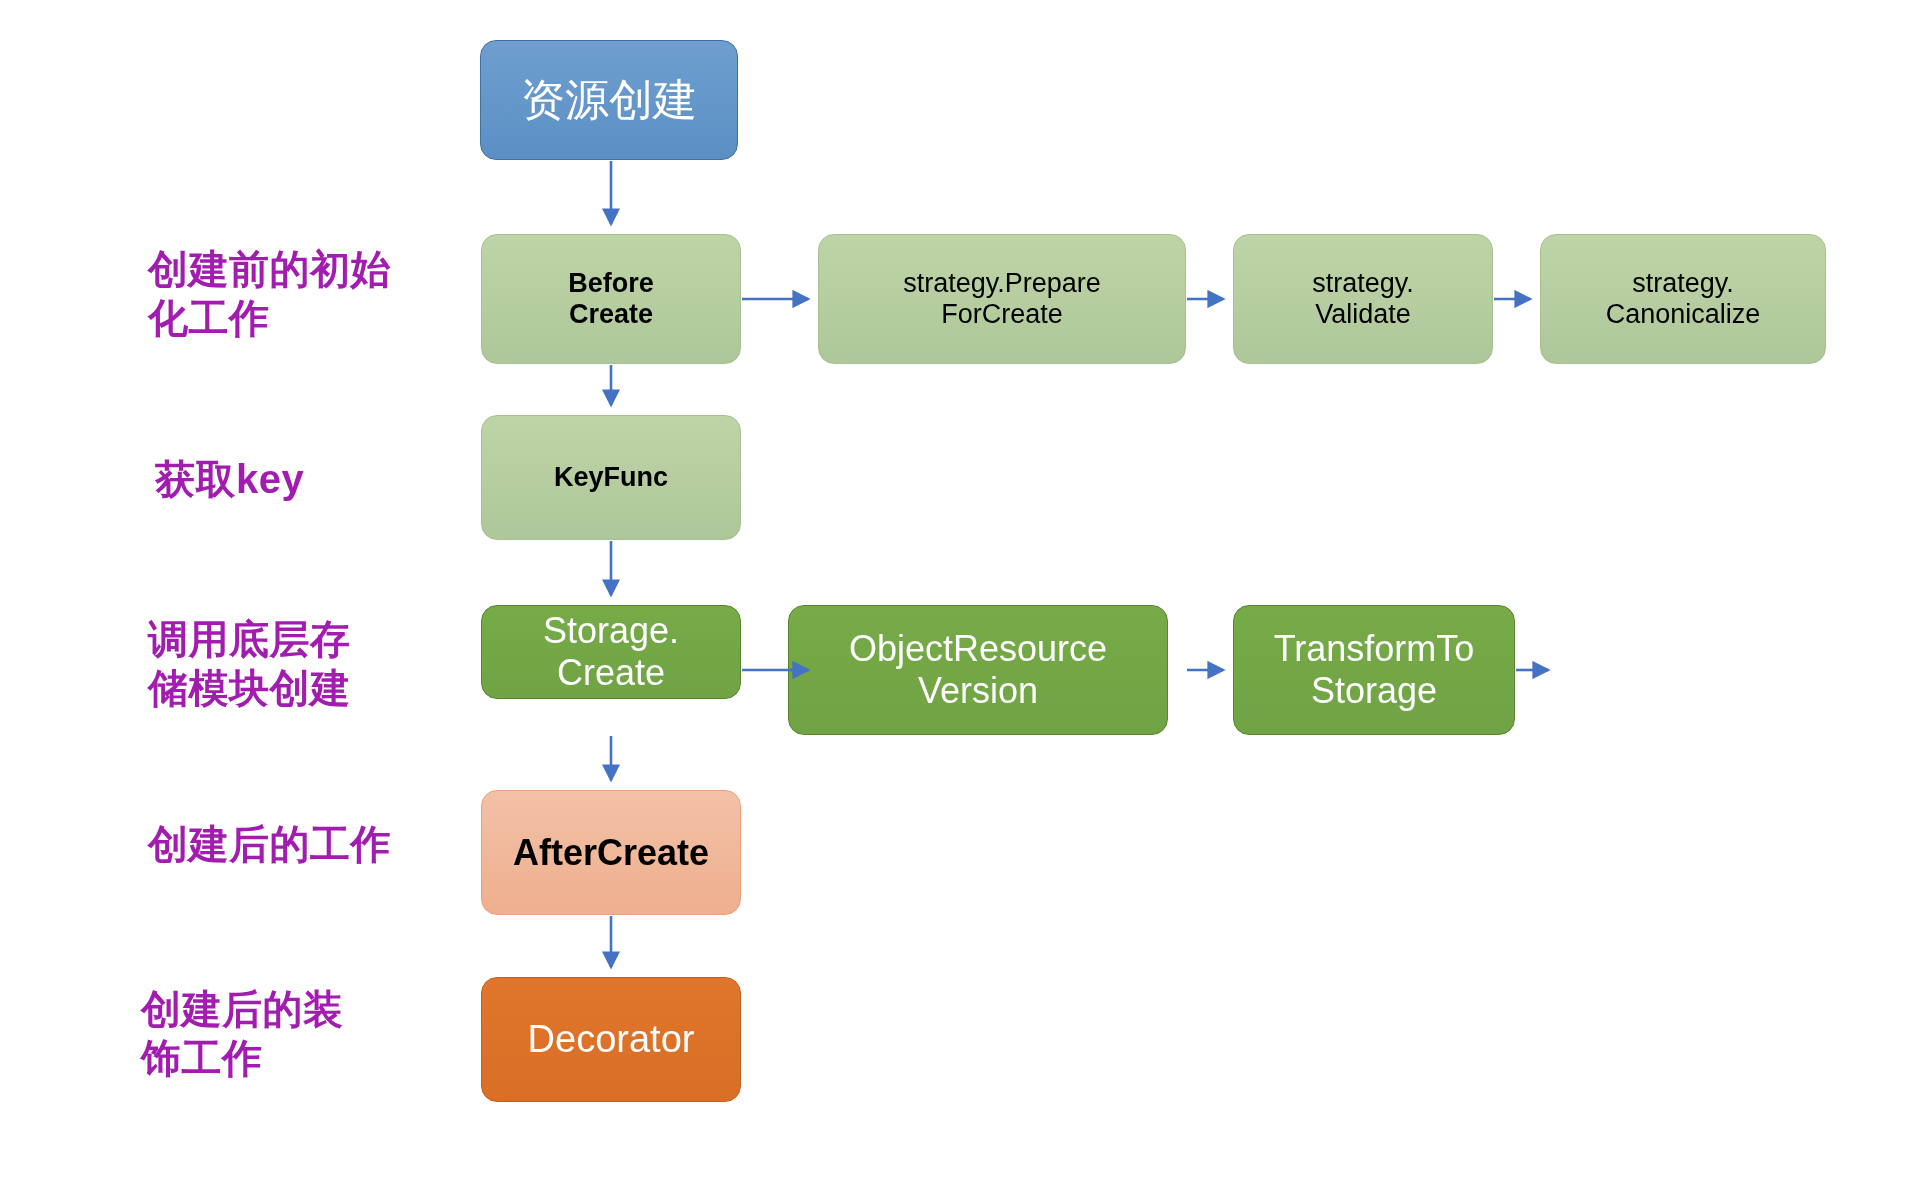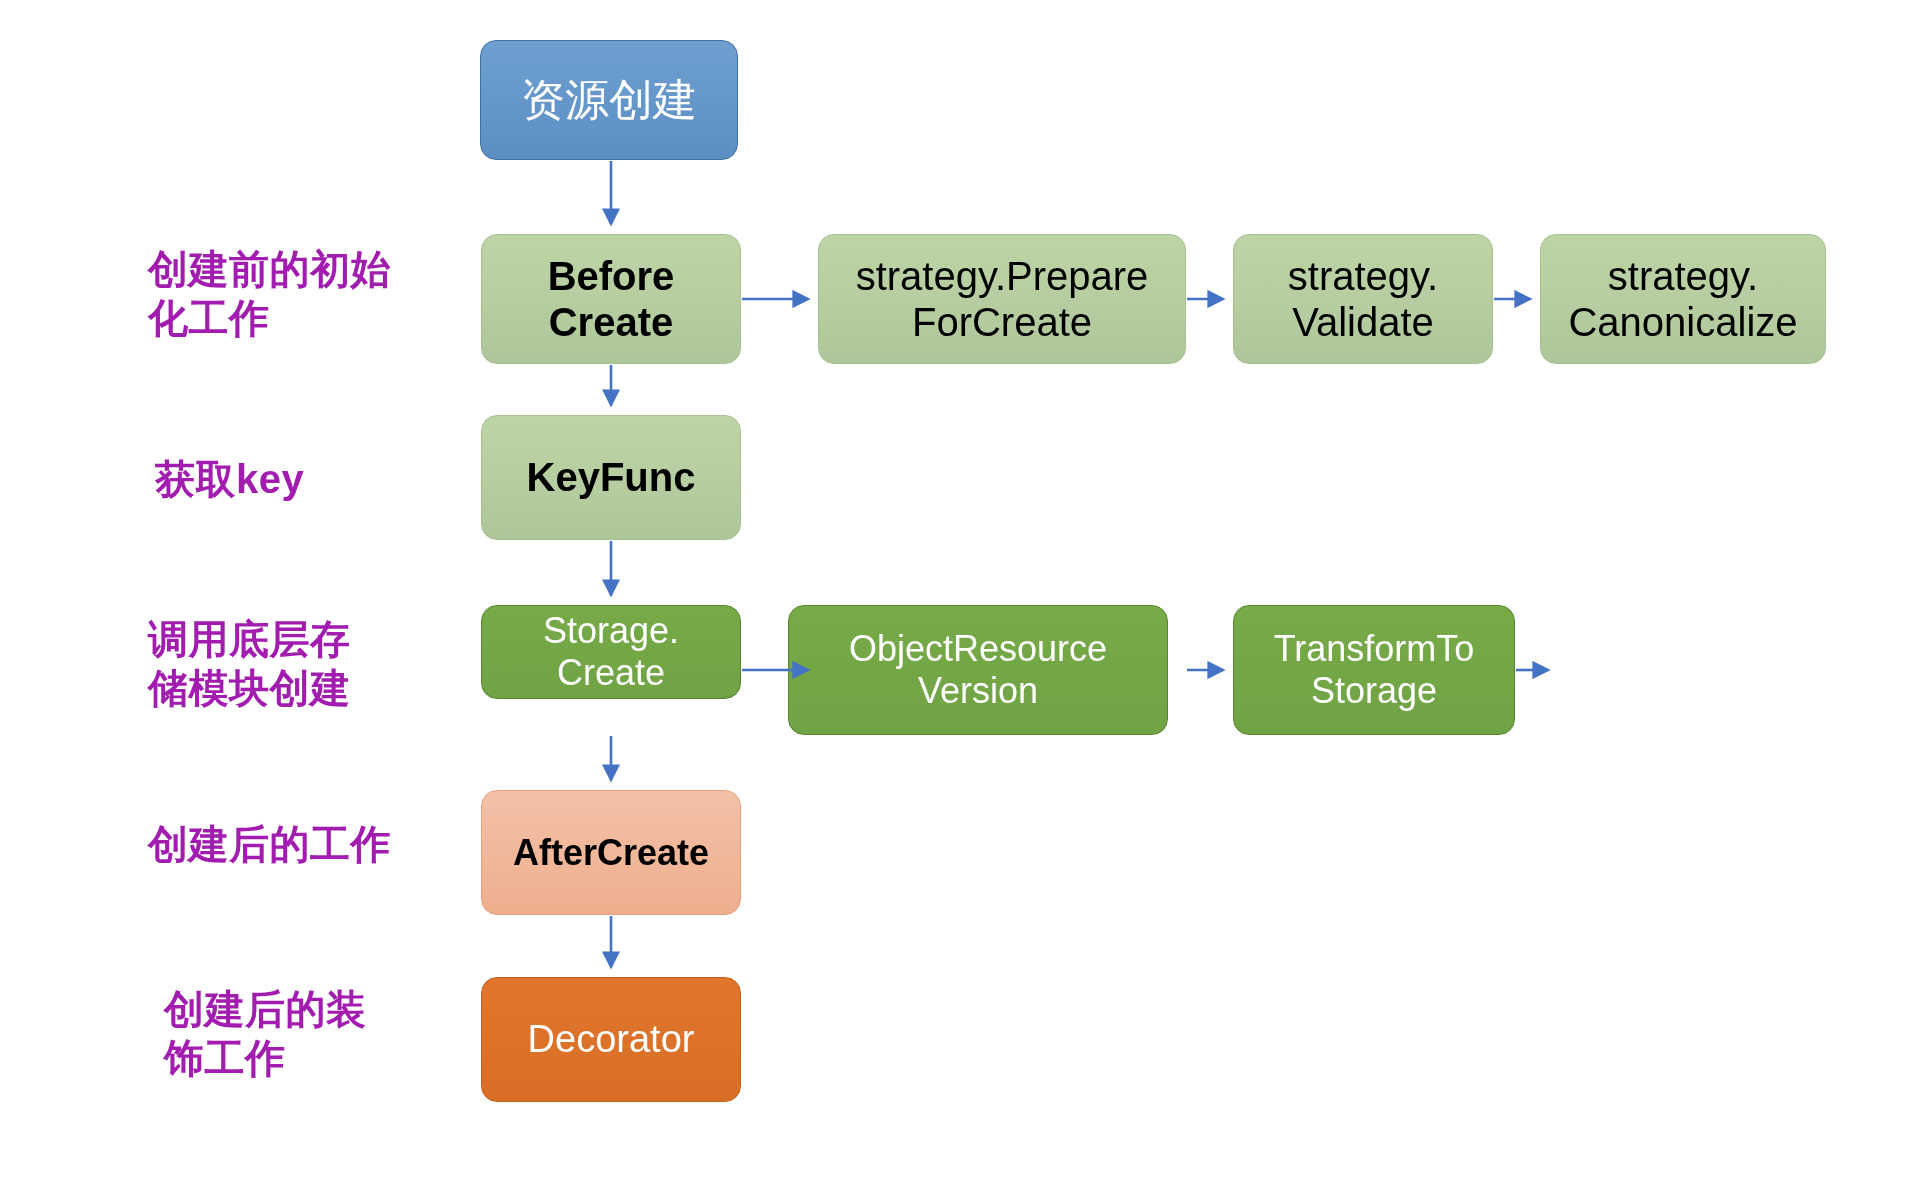--- a/index.html
+++ b/index.html
@@ -50,21 +50,21 @@
     border: 1px solid #41719c;
     color: #ffffff;
     font-size: 44px;
     font-weight: 400;
   }
 
   .node-light-green {
     background: linear-gradient(180deg, #bdd4a6 0%, #aec79a 100%);
     border: 1px solid #a8c08f;
     color: #000000;
-    font-size: 40px;
+    font-size: 27px;
     font-weight: 400;
     text-align: center;
   }
 
   .node-dark-green {
     background: linear-gradient(180deg, #77ab48 0%, #6fa344 100%);
     border: 1px solid #58842f;
     color: #ffffff;
     font-size: 36px;
     font-weight: 400;
@@ -103,21 +103,21 @@
   <div class="stage-label" style="left:148px; top:245px; width:280px;">创建前的初始
 化工作</div>
 
   <div class="stage-label" style="left:155px; top:455px; width:280px;">获取key</div>
 
   <div class="stage-label" style="left:148px; top:615px; width:280px;">调用底层存
 储模块创建</div>
 
   <div class="stage-label" style="left:148px; top:820px; width:300px;">创建后的工作</div>
 
-  <div class="stage-label" style="left:164px; top:985px; width:280px;">创建后的装
+  <div class="stage-label" style="left:141px; top:985px; width:280px;">创建后的装
 饰工作</div>
 
   <div class="node node-start" style="left:480px; top:40px; width:258px; height:120px;">资源创建</div>
 
   <div class="node node-light-green node-bold-label" style="left:481px; top:234px; width:260px; height:130px;">Before
 Create</div>
 
   <div class="node node-light-green" style="left:818px; top:234px; width:368px; height:130px;">strategy.Prepare
 ForCreate</div>
 

